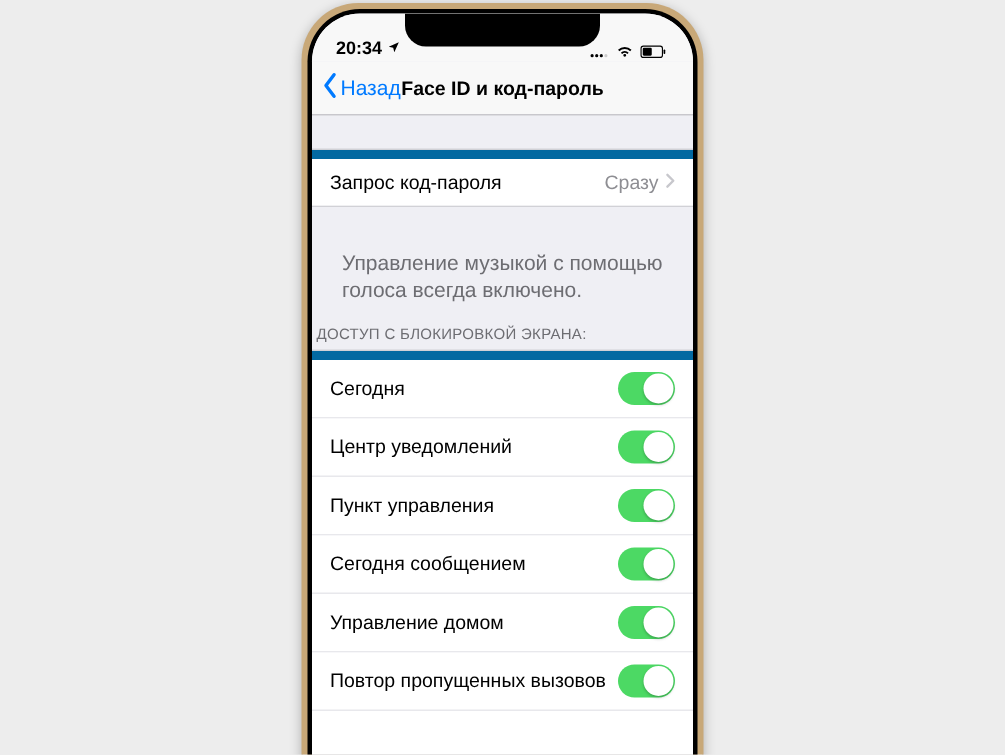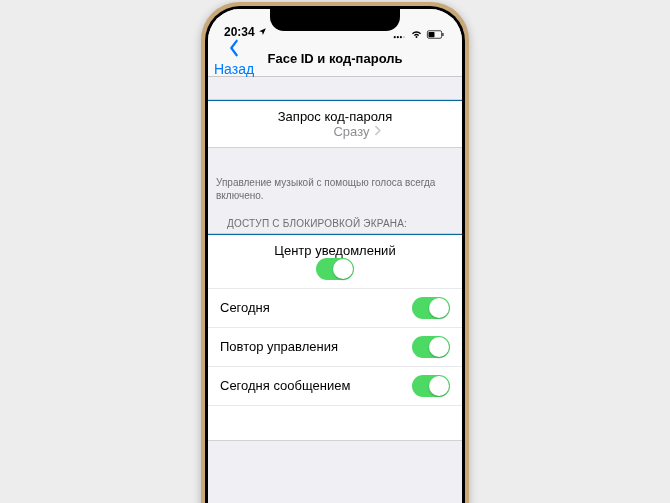--- a/index.html
+++ b/index.html
@@ -71,21 +71,20 @@
     align-items: center;
     position: relative;
     padding: 0 6px;
   }
   .back-btn {
     display: flex;
     align-items: center;
     color: #007aff;
     font-size: 14px;
     gap: 1px;
-    flex-direction: column;
   }
   .nav-title {
     position: absolute;
     left: 50%;
     transform: translateX(-50%);
     font-size: 13px;
     font-weight: 700;
     color: #000;
     white-space: nowrap;
   }
@@ -99,31 +98,31 @@
     background: #fff;
     min-height: 34px;
     padding: 8px 12px;
     display: flex;
     align-items: center;
     justify-content: space-between;
     border-bottom: 1px solid #e0e0e4;
     font-size: 13px;
     color: #000;
   }
-  .cell:first-of-type { border-top: 1px solid #0369a1; flex-direction: column; }
+  .cell:first-of-type { border-top: 6px solid #0369a1; }
   .cell .value { color: #8e8e93; font-size: 13px; display:flex; align-items:center; gap:4px;margin-left:44px;}
   .chevron { color:#c7c7cc; }
   .footer-text {
-    padding: 6px 8px 2px;
-    font-size: 10px;
+    padding: 6px 20px 2px;
+    font-size: 14px;
     color: #6d6d72;
     line-height: 1.3;
   }
   .header-text {
-    padding: 14px 19px 4px;
+    padding: 14px 3px 4px;
     font-size: 10px;
     color: #6d6d72;
     text-transform: uppercase;
     letter-spacing: .2px;
   }
   .toggle {
     width: 38px;
     height: 22px;
     border-radius: 11px;
     position: relative;
@@ -214,39 +213,51 @@
             </span>
           </div>
         </div>
 
         <div class="group-gap"></div>
         <div class="footer-text">Управление музыкой с помощью голоса всегда включено.</div>
 
         <div class="header-text">ДОСТУП С БЛОКИРОВКОЙ ЭКРАНА:</div>
         <div class="group" id="lock-access-list">
             <div class="cell">
+              <span>Сегодня</span>
+              <div class="toggle on">
+                <div class="knob"></div>
+              </div>
+            </div>
+            <div class="cell">
               <span>Центр уведомлений</span>
               <div class="toggle on">
                 <div class="knob"></div>
               </div>
             </div>
             <div class="cell">
-              <span>Сегодня</span>
-              <div class="toggle on">
-                <div class="knob"></div>
-              </div>
-            </div>
-            <div class="cell">
-              <span>Повтор управления</span>
+              <span>Пункт управления</span>
               <div class="toggle on">
                 <div class="knob"></div>
               </div>
             </div>
             <div class="cell">
               <span>Сегодня сообщением</span>
+              <div class="toggle on">
+                <div class="knob"></div>
+              </div>
+            </div>
+            <div class="cell">
+              <span>Управление домом</span>
+              <div class="toggle on">
+                <div class="knob"></div>
+              </div>
+            </div>
+            <div class="cell">
+              <span>Повтор пропущенных вызовов</span>
               <div class="toggle on">
                 <div class="knob"></div>
               </div>
             </div>
             <div class="cell"></div>
           </div>
 
       </div>
     </div>
   </div>

